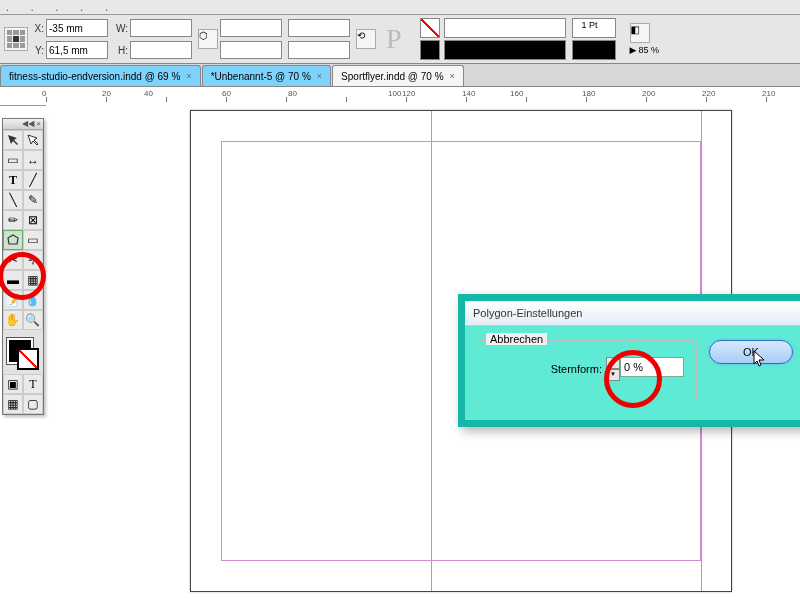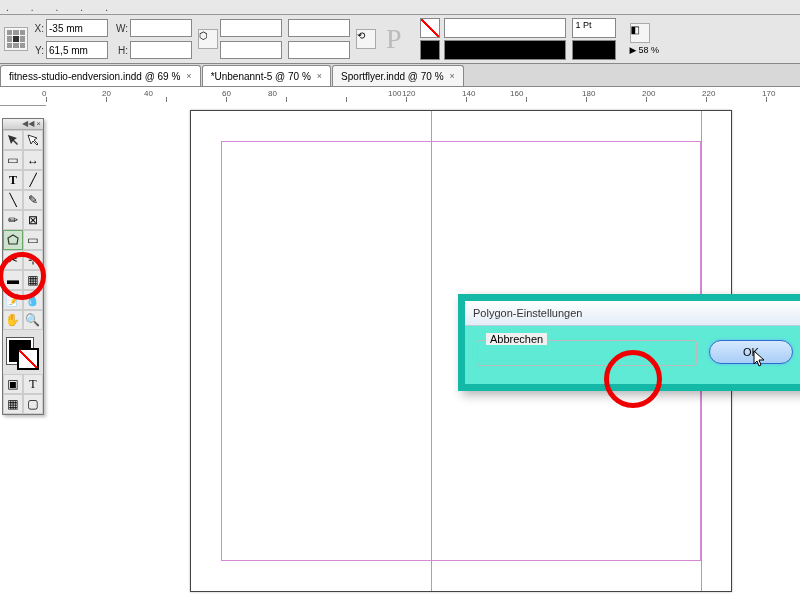--- a/index.html
+++ b/index.html
@@ -9,21 +9,21 @@
 .ctrlbar{height:48px;background:#e6e6e6;border-bottom:1px solid #888;display:flex;align-items:center;font-size:10px;padding:0 4px;gap:2px}
 .cb-grp{display:flex;flex-direction:column;gap:2px;margin-right:4px}
 .cb-row{display:flex;align-items:center;gap:2px;height:20px}
 .cb-lbl{width:14px;text-align:right;color:#333}
 .cb-inp{width:56px;height:16px;border:1px solid #888;background:#fff;font-size:10px;padding:0 2px;display:flex;align-items:center}
 .cb-ico{width:18px;height:18px;border:1px solid #aaa;background:#f5f5f5}
 .cb-wide{width:120px;height:18px;border:1px solid #888;background:#fff}
 .cb-stroke{width:42px;height:18px;border:1px solid #888;background:#fff}
 .cb-sq{width:18px;height:18px;border:1px solid #888}
 .tabs{height:22px;background:#d8d8d8;border-bottom:1px solid #888;display:flex;align-items:flex-end;font-size:10px}
-.tab{height:20px;padding:0 8px;display:flex;align-items:center;border:1px solid #888;border-bottom:none;background:#ffffff;margin-right:1px;border-radius:3px 3px 0 0}
+.tab{height:20px;padding:0 8px;display:flex;align-items:center;border:1px solid #888;border-bottom:none;background:#7dd3fc;margin-right:1px;border-radius:3px 3px 0 0}
 .tab.active{background:#f5f5f5}
 .tab .x{margin-left:6px;color:#666;font-size:9px}
 .ruler-h{height:18px;background:#fff;border-bottom:1px solid #999;position:relative;font-size:8px;color:#555}
 .ruler-h span{position:absolute;top:2px}
 .tick{position:absolute;top:10px;width:1px;height:8px;background:#777}
 .canvas{position:absolute;left:46px;top:102px;right:0;bottom:0;background:#fff}
 .page{position:absolute;left:144px;top:8px;width:540px;height:480px;background:#fff;box-shadow:0 0 2px rgba(0,0,0,.3);border:1px solid #444}
 .margin{position:absolute;left:30px;top:30px;right:30px;bottom:30px;border:1px solid #d48ad4}
 .guide-v{position:absolute;top:0;bottom:0;width:1px;background:#3bd1d1}
 .tools{position:absolute;left:2px;top:118px;width:40px;background:#e2e2e2;border:1px solid #777;box-shadow:2px 2px 3px rgba(0,0,0,.25)}
@@ -130,31 +130,31 @@
         <div class="cb-sq" style="background:linear-gradient(45deg,#fff 45%,red 45%,red 55%,#fff 55%)"></div>
         <div class="cb-wide"></div>
       </div>
       <div class="cb-row" style="gap:4px">
         <div class="cb-sq" style="background:#000"></div>
         <div class="cb-wide" style="background:#000"></div>
       </div>
     </div>
     <div class="cb-grp">
       <div class="cb-row">
-          <div class="cb-stroke"><span style="font-size:9px;padding-left:3px">1 Pt</span></div>
+          <div class="cb-stroke"><span style="font-size:9px;padding-left:9px">1 Pt</span></div>
         </div>
       <div class="cb-row">
           <div class="cb-stroke" style="background:#000"></div>
         </div>
     </div>
     <div style="margin-left:8px;display:flex;flex-direction:column;gap:2px">
       <div class="cb-ico">◧</div>
       <div style="display:flex;align-items:center;gap:2px">
           <span style="font-size:9px">▶</span>
-          <span style="font-size:9px">58 %</span>
+          <span style="font-size:9px">85 %</span>
         </div>
     </div>
   </div>
 
   <div class="tabs">
     <div class="tab">
         <span>fitness-studio-endversion.indd @ 69 %</span>
         <span class="x">×</span>
       </div>
     <div class="tab">
@@ -169,37 +169,37 @@
 
   <div class="ruler-h">
       <span style="left: 42px;">0</span>
       <div class="tick" style="left: 46px;"></div>
       <span style="left: 102px;">20</span>
       <div class="tick" style="left: 106px;"></div>
       <span style="left: 144px;">40</span>
       <div class="tick" style="left: 166px;"></div>
       <span style="left: 222px;">60</span>
       <div class="tick" style="left: 226px;"></div>
-      <span style="left: 268px;">80</span>
+      <span style="left: 288px;">80</span>
       <div class="tick" style="left: 286px;"></div>
       <span style="left: 342px; margin-left: 46px;">100</span>
       <div class="tick" style="left: 346px;"></div>
       <span style="left: 402px;">120</span>
       <div class="tick" style="left: 406px;"></div>
       <span style="left: 462px;">140</span>
       <div class="tick" style="left: 466px;"></div>
       <span style="left: 510px;">160</span>
       <div class="tick" style="left: 526px;"></div>
       <span style="left: 582px;">180</span>
       <div class="tick" style="left: 586px;"></div>
       <span style="left: 642px;">200</span>
       <div class="tick" style="left: 646px;"></div>
       <span style="left: 702px;">220</span>
       <div class="tick" style="left: 706px;"></div>
-      <span style="left: 762px;">170</span>
+      <span style="left: 762px;">210</span>
       <div class="tick" style="left: 766px;"></div>
     </div>
 
   <div class="canvas">
     <div class="page">
       <div class="margin"></div>
       <div class="guide-v" style="left:240px"></div>
       <div class="guide-v" style="left:510px"></div>
     </div>
   </div>
@@ -255,20 +255,32 @@
     </div>
   </div>
 
   <div class="circle c1"></div>
 
   <div class="dialog">
     <div class="dlg-title">Polygon-Einstellungen</div>
     <div class="dlg-body">
       <div class="fieldset">
         <legend>Abbrechen</legend>
+        <div class="fld-row">
+          <span class="fld-lbl">Sternform:</span>
+          <div class="spinner">
+            <div class="spin-btns">
+                <div>▴</div>
+                <div>▾</div>
+              </div>
+            <div class="fld-inp">
+                <span>0 %</span>
+              </div>
+          </div>
+        </div>
       </div>
       <div class="btn-col">
         <div class="btn primary">
             <span>OK</span>
           </div>
       </div>
     </div>
   </div>
 
   <div class="circle c2"></div>

